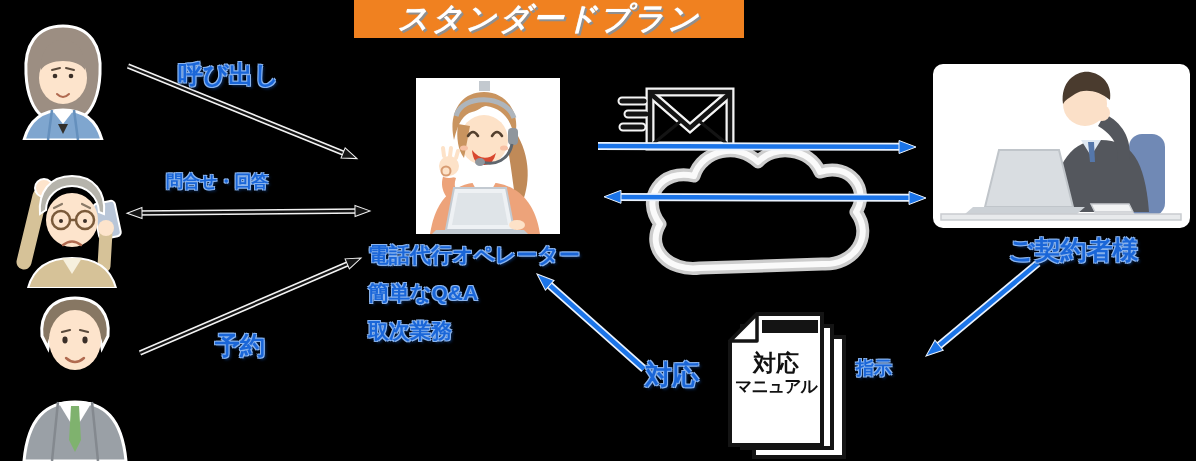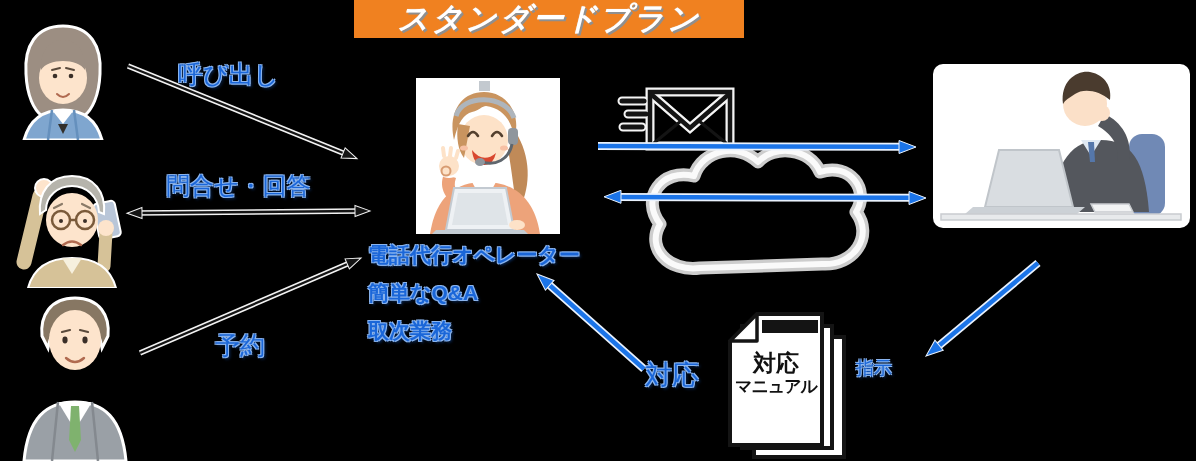--- a/index.html
+++ b/index.html
@@ -12,21 +12,21 @@
   .banner{
     position:absolute;left:330px;top:0;width:390px;height:38px;
     background:#F08120;display:flex;align-items:center;justify-content:center;margin-left:24px;
   }
   .banner span{
     color:#FFFFFF;font-weight:bold;font-style:italic;font-size:31px;
     letter-spacing:2px;white-space:nowrap;
     text-shadow:2px 2px 0 #8f8f8f, 0 0 1px #cfcfcf;
   }
   .label{
-    position:absolute;color:#1A66D8;font-weight:400;white-space:nowrap;
+    position:absolute;color:#1A66D8;font-weight:700;white-space:nowrap;
     text-shadow:1px 1px 0 #8ab4ee,-1px -1px 0 #8ab4ee,1px -1px 0 #8ab4ee,-1px 1px 0 #8ab4ee,2px 2px 3px #0a2f66;
   }
   .roles{position:absolute;left:368px;top:236px;}
   .roles div{
     color:#1A66D8;font-weight:800;font-size:21px;line-height:38px;white-space:nowrap;
     text-shadow:1px 1px 0 #8ab4ee,-1px -1px 0 #8ab4ee,1px -1px 0 #8ab4ee,-1px 1px 0 #8ab4ee,2px 2px 3px #0a2f66;
   }
   .manual-text{
     position:absolute;left:730px;top:350px;width:92px;text-align:center;color:#111;font-weight:bold;
   }
@@ -199,22 +199,23 @@
     </g>
 
     <g>
       <line x1="644" y1="369" x2="546" y2="282" stroke="#eaf2fd" stroke-width="8"></line>
       <line x1="644" y1="369" x2="546" y2="282" stroke="#1B74E8" stroke-width="4.5"></line>
       <polygon points="0,0 -17,-6.5 -17,6.5" transform="translate(537,274) rotate(-138.4)" fill="#1B74E8" stroke="#eaf2fd" stroke-width="1"></polygon>
     </g>
   </svg>
 
   <div class="label" style="left:178px;top:58px;font-size:25px;">呼び出し</div>
-  <div class="label" style="left:166px;top:170px;font-size:24px;">問合せ・回答</div>
+  <div class="label" style="left:166px;top:170px;font-size:17px;">問合せ・回答</div>
   <div class="label" style="left:203px;top:329px;font-size:25px;margin-left:12px;">予約</div>
+  <div class="label" style="left:1008px;top:233px;font-size:26px;">ご契約者様</div>
   <div class="label" style="left:856px;top:356px;font-size:18px;">指示</div>
   <div class="label" style="left:645px;top:357px;font-size:27px;">対応</div>
 
   <div class="roles">
     <div>電話代行オペレーター</div>
     <div>簡単なQ&amp;A</div>
     <div>取次業務</div>
   </div>
 
   <div class="manual-text">

